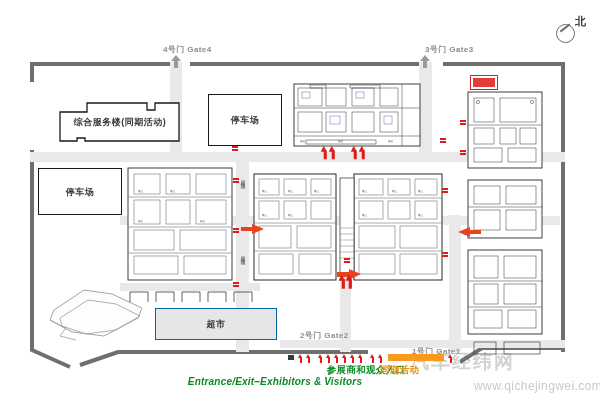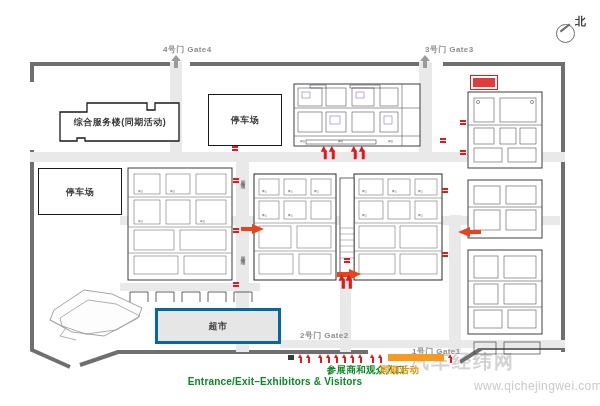--- a/index.html
+++ b/index.html
@@ -20,21 +20,21 @@
   
   .road{position:absolute;background:#e9e9e9;}
 
   
   .blk{position:absolute;border:1px solid #1a1a1a;background:#ffffff;}
   .blk-label{position:absolute;width:100%;top:50%;transform:translateY(-50%);
              text-align:center;font-size:9px;color:#3a3a3a;letter-spacing:.5px;
              font-weight:600;}
 
   
-  .greyblk{position:absolute;background:#e6e6e6;border:3px solid #0369a1;}
+  .greyblk{position:absolute;background:#e6e6e6;border:1px solid #0369a1;}
 
   
   .gate{position:absolute;font-size:8px;color:#8d8d8d;letter-spacing:.4px;
         white-space:nowrap;font-weight:600;}
   .garrow{position:absolute;width:0;height:0;}
   .garrow .stem{position:absolute;left:3px;top:5px;width:4px;height:8px;background:#9a9a9a;}
   .garrow .head{position:absolute;left:0;top:0;width:0;height:0;
         border-left:5px solid transparent;border-right:5px solid transparent;
         border-bottom:6px solid #9a9a9a;}
 
@@ -476,21 +476,21 @@
       <b></b>
       <i></i>
     </div>
   <div class="orangebar" style="left:388px;top:354px;width:56px;"></div>
   <div class="uparrow" style="left:448px;top:354px;">
       <b></b>
       <i></i>
     </div>
 
   <div class="abs lg-cn lg-green" style="left:276px;top:364px;width:180px;text-align:center;">参展商和观众入口</div>
-  <div class="abs lg-en lg-green" style="left:180px;top:376px;width:190px;text-align:center;">Entrance/Exit–Exhibitors &amp; Visitors</div>
+  <div class="abs lg-en lg-green" style="left:180px;top:376px;width:190px;text-align:center;font-style:italic;">Entrance/Exit–Exhibitors &amp; Visitors</div>
 
   <div class="abs lg-cn lg-orange" style="left:380px;top:364px;">同期活动</div>
 
   <div class="compass" style="left:556px;top:14px;">
     <span class="n">北</span>
     <span class="ring"></span>
     <span class="needle"></span>
   </div>
 
 </div>

